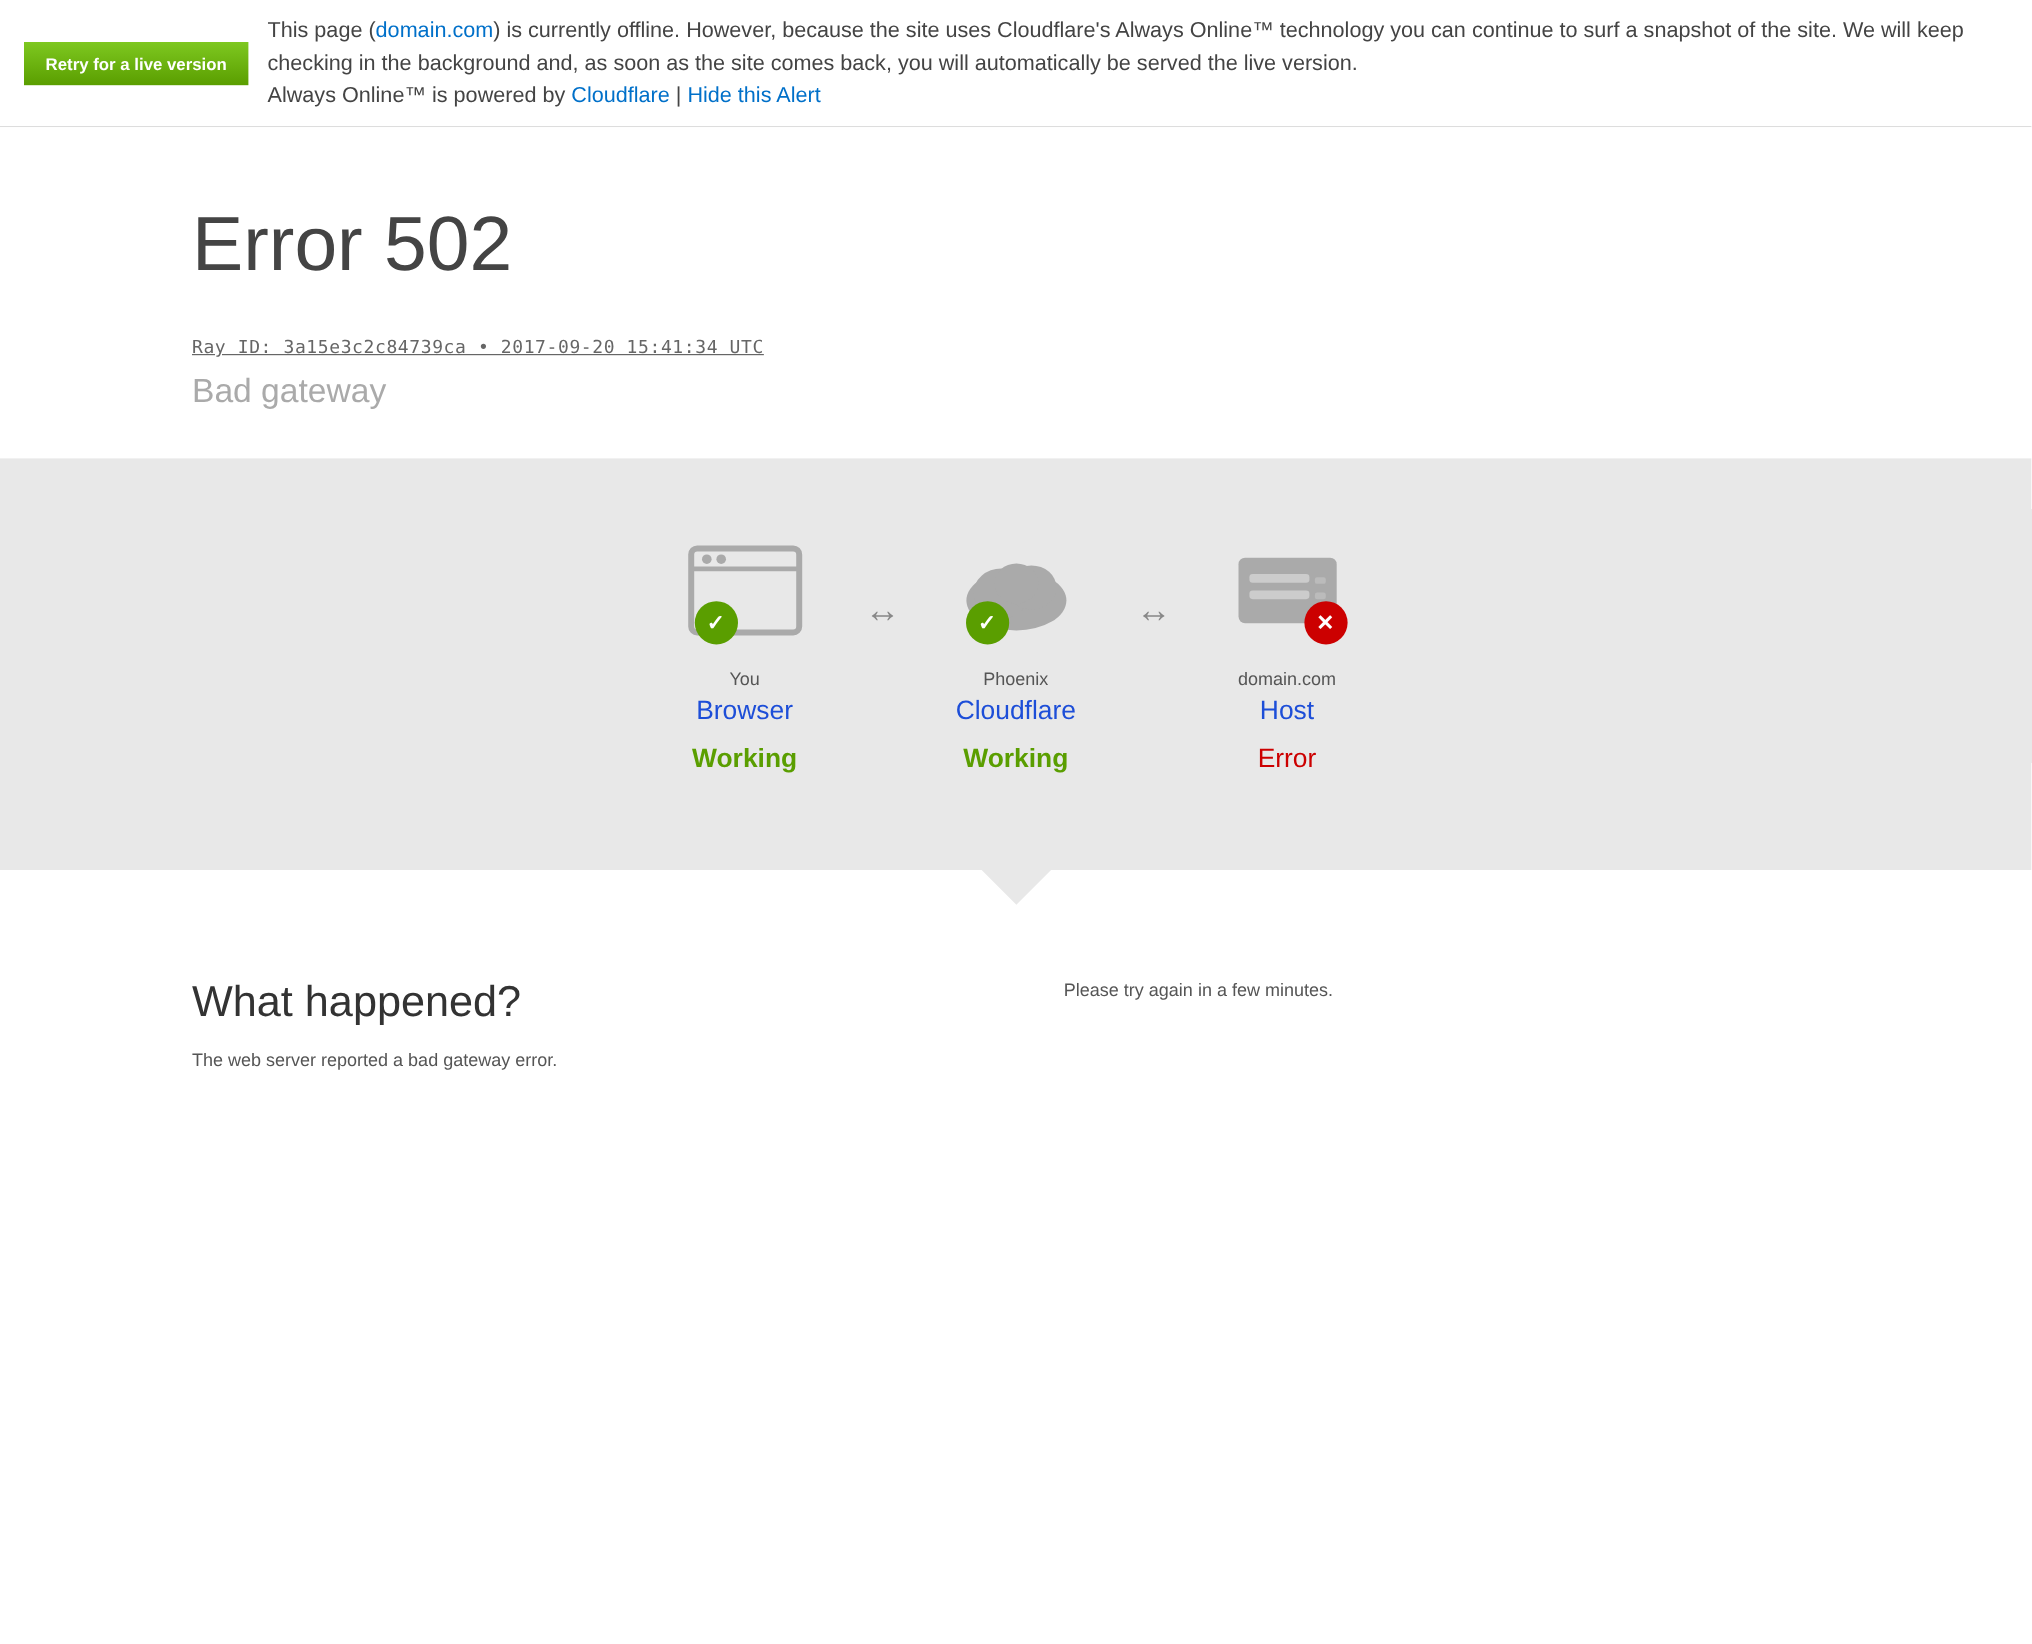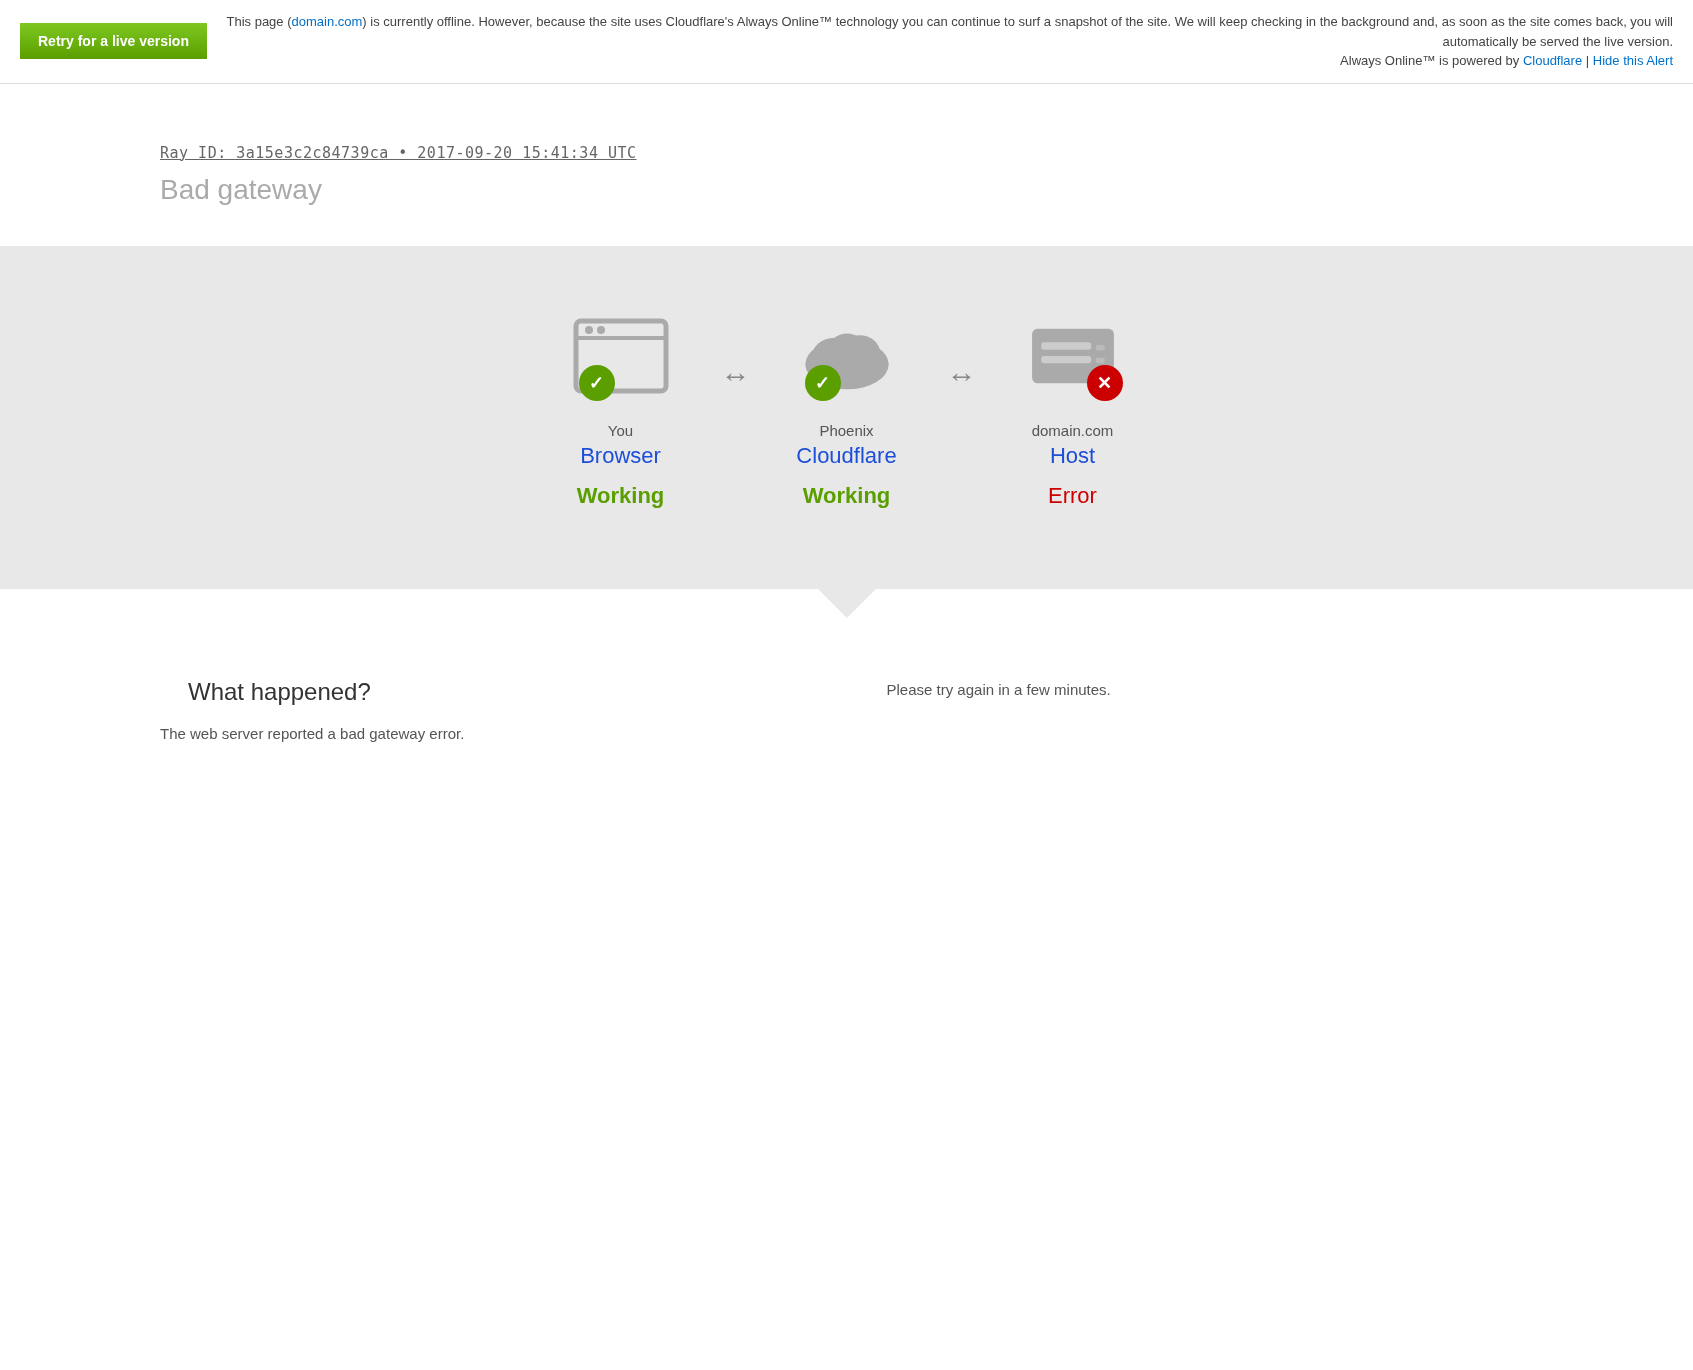--- a/index.html
+++ b/index.html
@@ -20,24 +20,23 @@
       border: none;
       border-radius: 0;
       padding: 10px 18px;
       font-size: 14px;
       font-weight: bold;
       cursor: pointer;
       white-space: nowrap;
       flex-shrink: 0;
     }
     .alert-text {
-      font-size: 13px;
+      font-size: 18px;
       color: #444;
       line-height: 1.5;
-      text-align: right;
     }
     .alert-text a {
       color: #0070c9;
       text-decoration: none;
     }
 
     
     .error-section {
       padding: 60px 0 40px 160px;
       background: #fff;
@@ -150,25 +149,24 @@
     .info-section {
       background: #fff;
       padding: 60px 160px 60px;
       display: flex;
       gap: 80px;
     }
     .info-col {
       flex: 1;
     }
     .info-heading {
-      font-size: 24px;
+      font-size: 36px;
       font-weight: 400;
       color: #333;
       margin-bottom: 16px;
-      margin-left: 28px;
     }
     .info-text {
       font-size: 15px;
       color: #555;
       line-height: 1.6;
     }
 
     
     .diagram-notch {
       width: 0;
@@ -188,20 +186,21 @@
     <span>This page (</span><a href="#">domain.com</a><span>) is currently offline. However, because the site uses Cloudflare's Always Online™ technology you can continue to surf a snapshot of the site. We will keep checking in the background and, as soon as the site comes back, you will automatically be served the live version.</span>
     <br>
     <span>Always Online™ is powered by</span>
     <a href="#">Cloudflare</a>
     <span> | </span>
     <a href="#">Hide this Alert</a>
   </div>
 </div>
 
 <div class="error-section">
+  <h1 class="error-title">Error 502</h1>
   <div class="ray-id">Ray ID: 3a15e3c2c84739ca • 2017-09-20 15:41:34 UTC</div>
   <div class="error-subtitle">Bad gateway</div>
 </div>
 
 <div class="diagram-section">
   <div class="diagram-row">
 
     <div class="diagram-item">
       <div class="icon-wrapper browser-icon">
         <svg viewBox="0 0 100 80" xmlns="http://www.w3.org/2000/svg">

